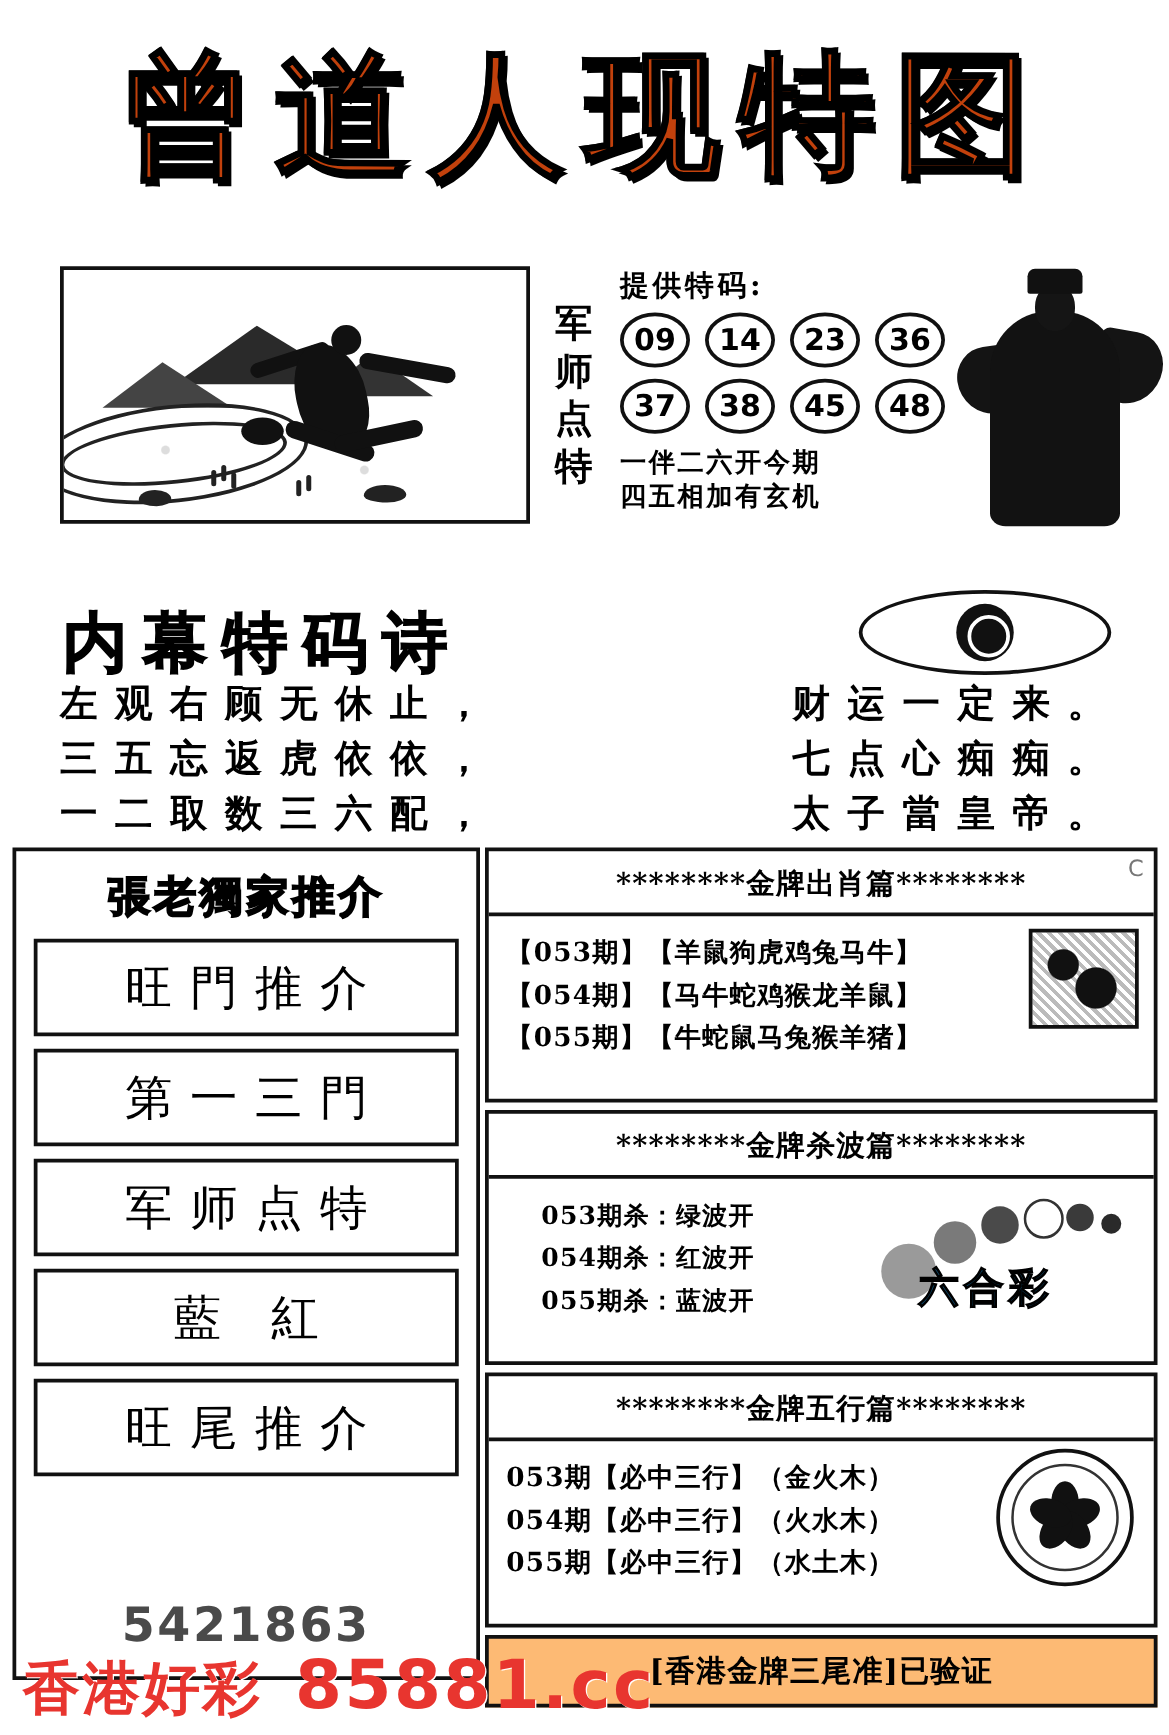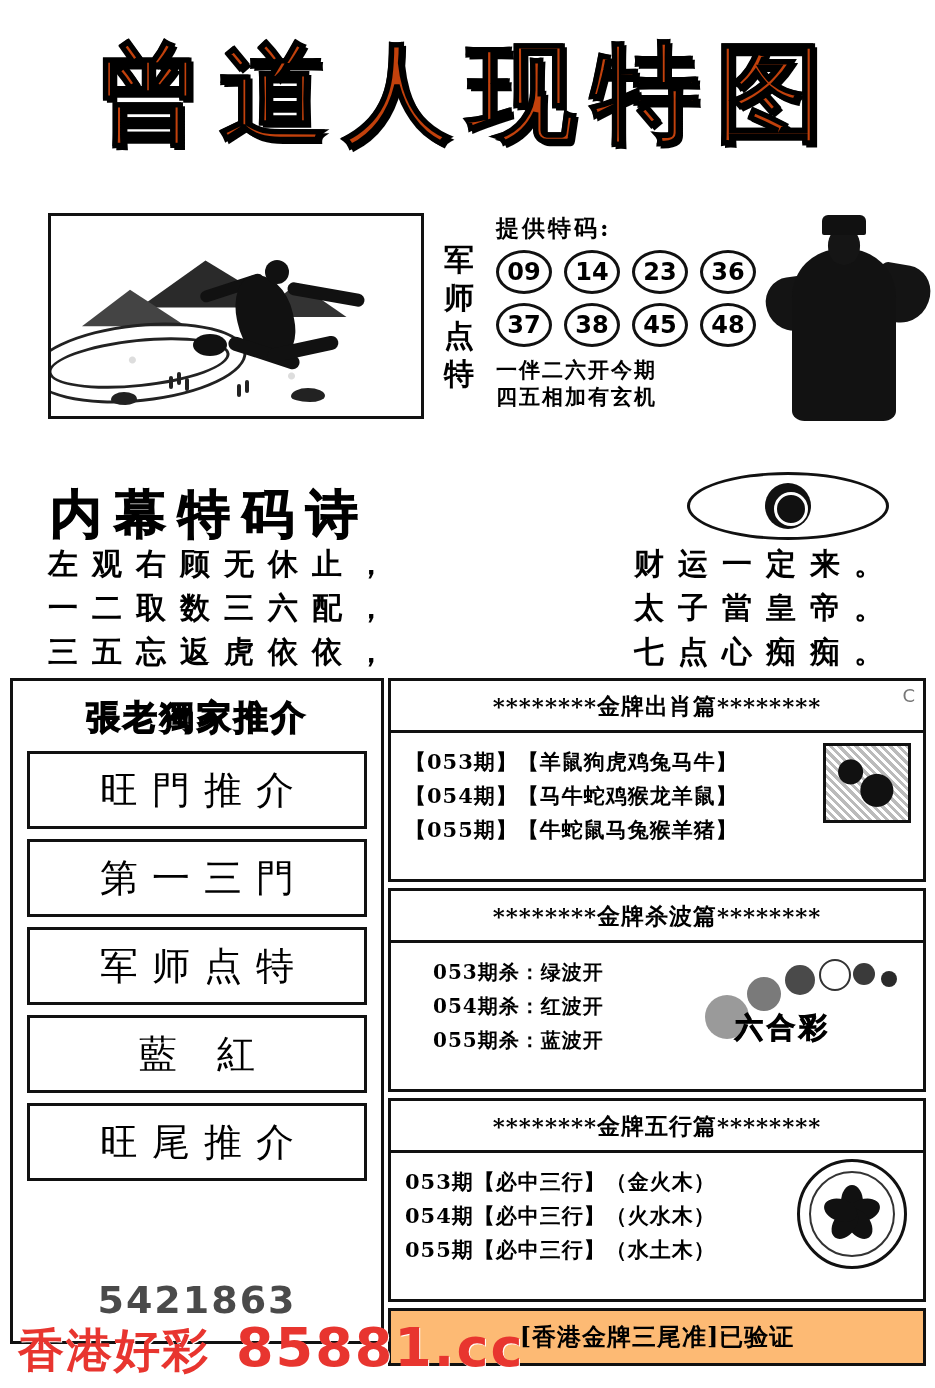--- a/index.html
+++ b/index.html
@@ -457,23 +457,23 @@
   .lb.b3 { left: 96px;  top: 16px; width: 30px; height: 30px; background: #4a4a4a; }
   .lb.b4 { left: 130px; top: 10px; width: 28px; height: 28px; background: #fff; border: 2px solid #333; }
   .lb.b5 { left: 164px; top: 14px; width: 22px; height: 22px; background: #3a3a3a; }
   .lb.b6 { left: 192px; top: 22px; width: 16px; height: 16px; background: #2a2a2a; }
   .lotto-word {
     position: absolute;
     left: 46px;
     top: 60px;
     font-family: "DejaVu Serif", serif;
     font-weight: 700;
-    font-size: 28px;
+    font-size: 32px;
     letter-spacing: 4px;
-    color: #000000;
+    color: #0c4a6e;
     -webkit-text-stroke: 1px #000;
     white-space: nowrap;
   }
   .flower-seal {
     position: absolute;
     right: 16px;
     top: 6px;
     width: 104px;
     height: 104px;
     border: 3px solid #111;
@@ -616,26 +616,26 @@
     <div class="poem-heading">内幕特码诗</div>
     <div class="seal">
       <div class="seal-inner"></div>
     </div>
     <div class="poem-lines">
       <div class="poem-line">
         <span class="half">左观右顾无休止，</span>
         <span class="half">财运一定来。</span>
       </div>
       <div class="poem-line">
+        <span class="half">三五忘返虎依依，</span>
+        <span class="half">七点心痴痴。</span>
+      </div>
+      <div class="poem-line">
         <span class="half">一二取数三六配，</span>
         <span class="half">太子當皇帝。</span>
-      </div>
-      <div class="poem-line">
-        <span class="half">三五忘返虎依依，</span>
-        <span class="half">七点心痴痴。</span>
       </div>
       <div class="poem-line">
         <span class="half">一日千裏路路通，</span>
         <span class="half">楷邊急等待。</span>
       </div>
     </div>
   </div>
 
   <div class="left-panel">
     <div class="left-title">張老獨家推介</div>

